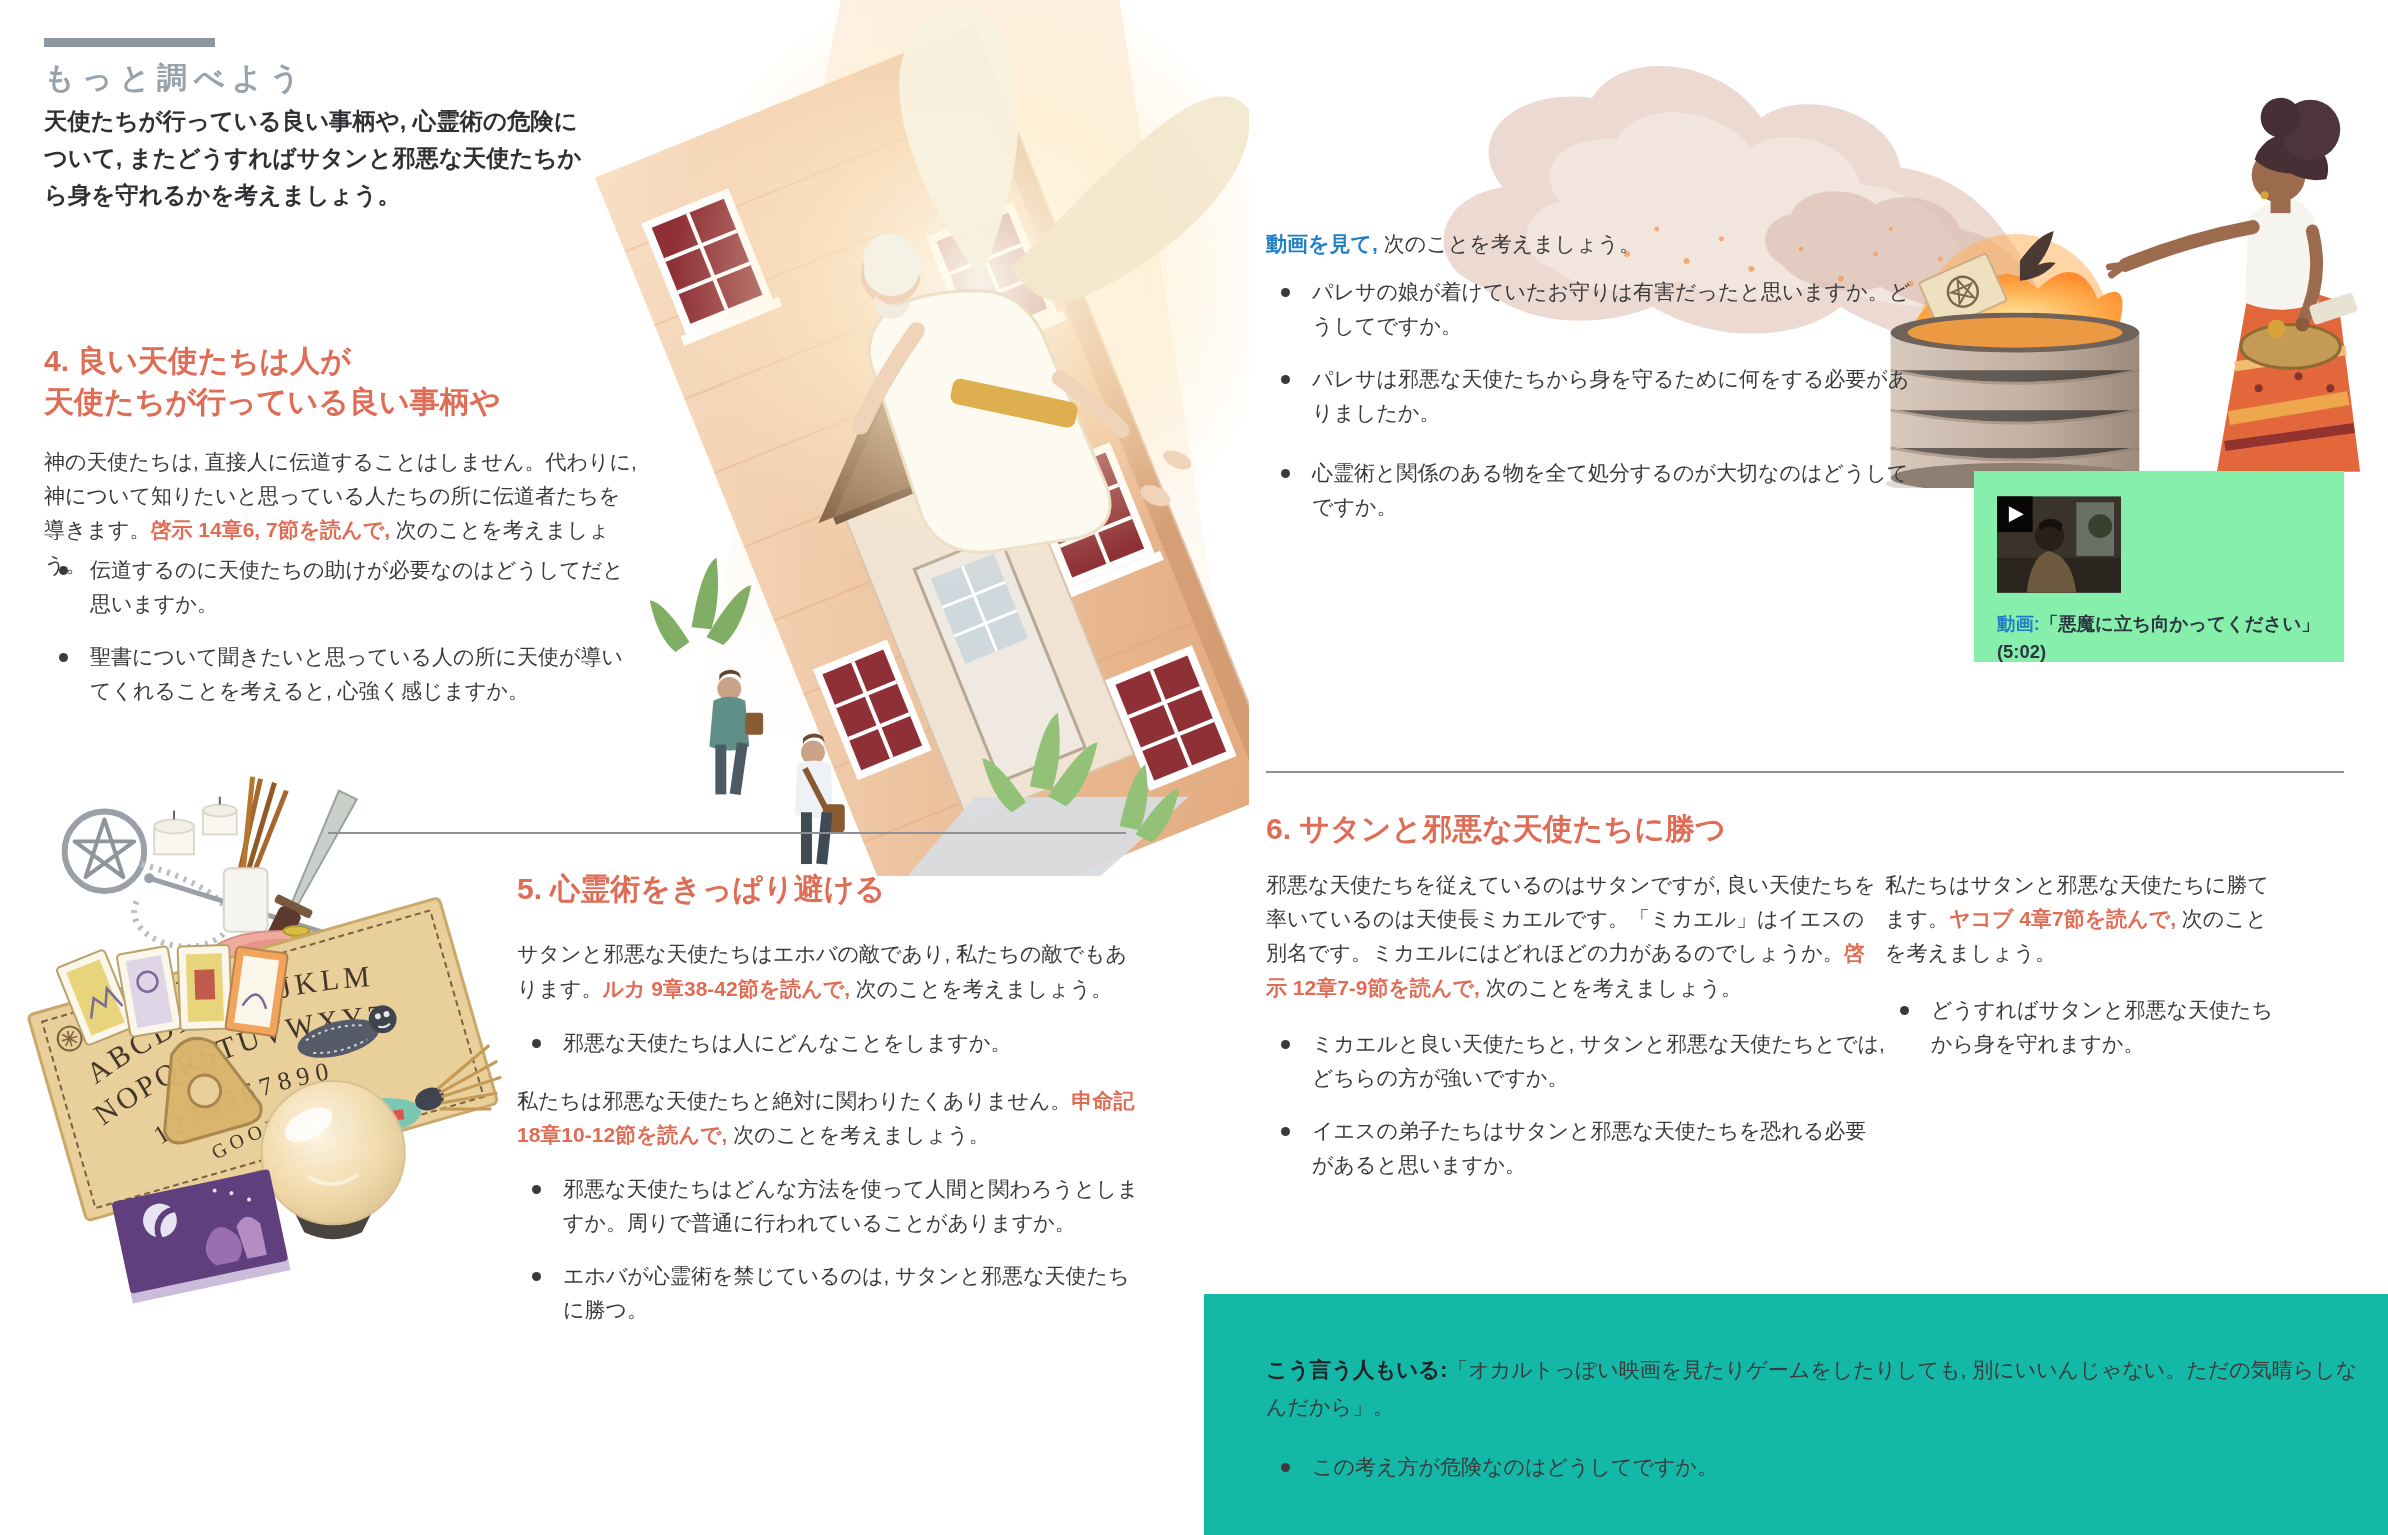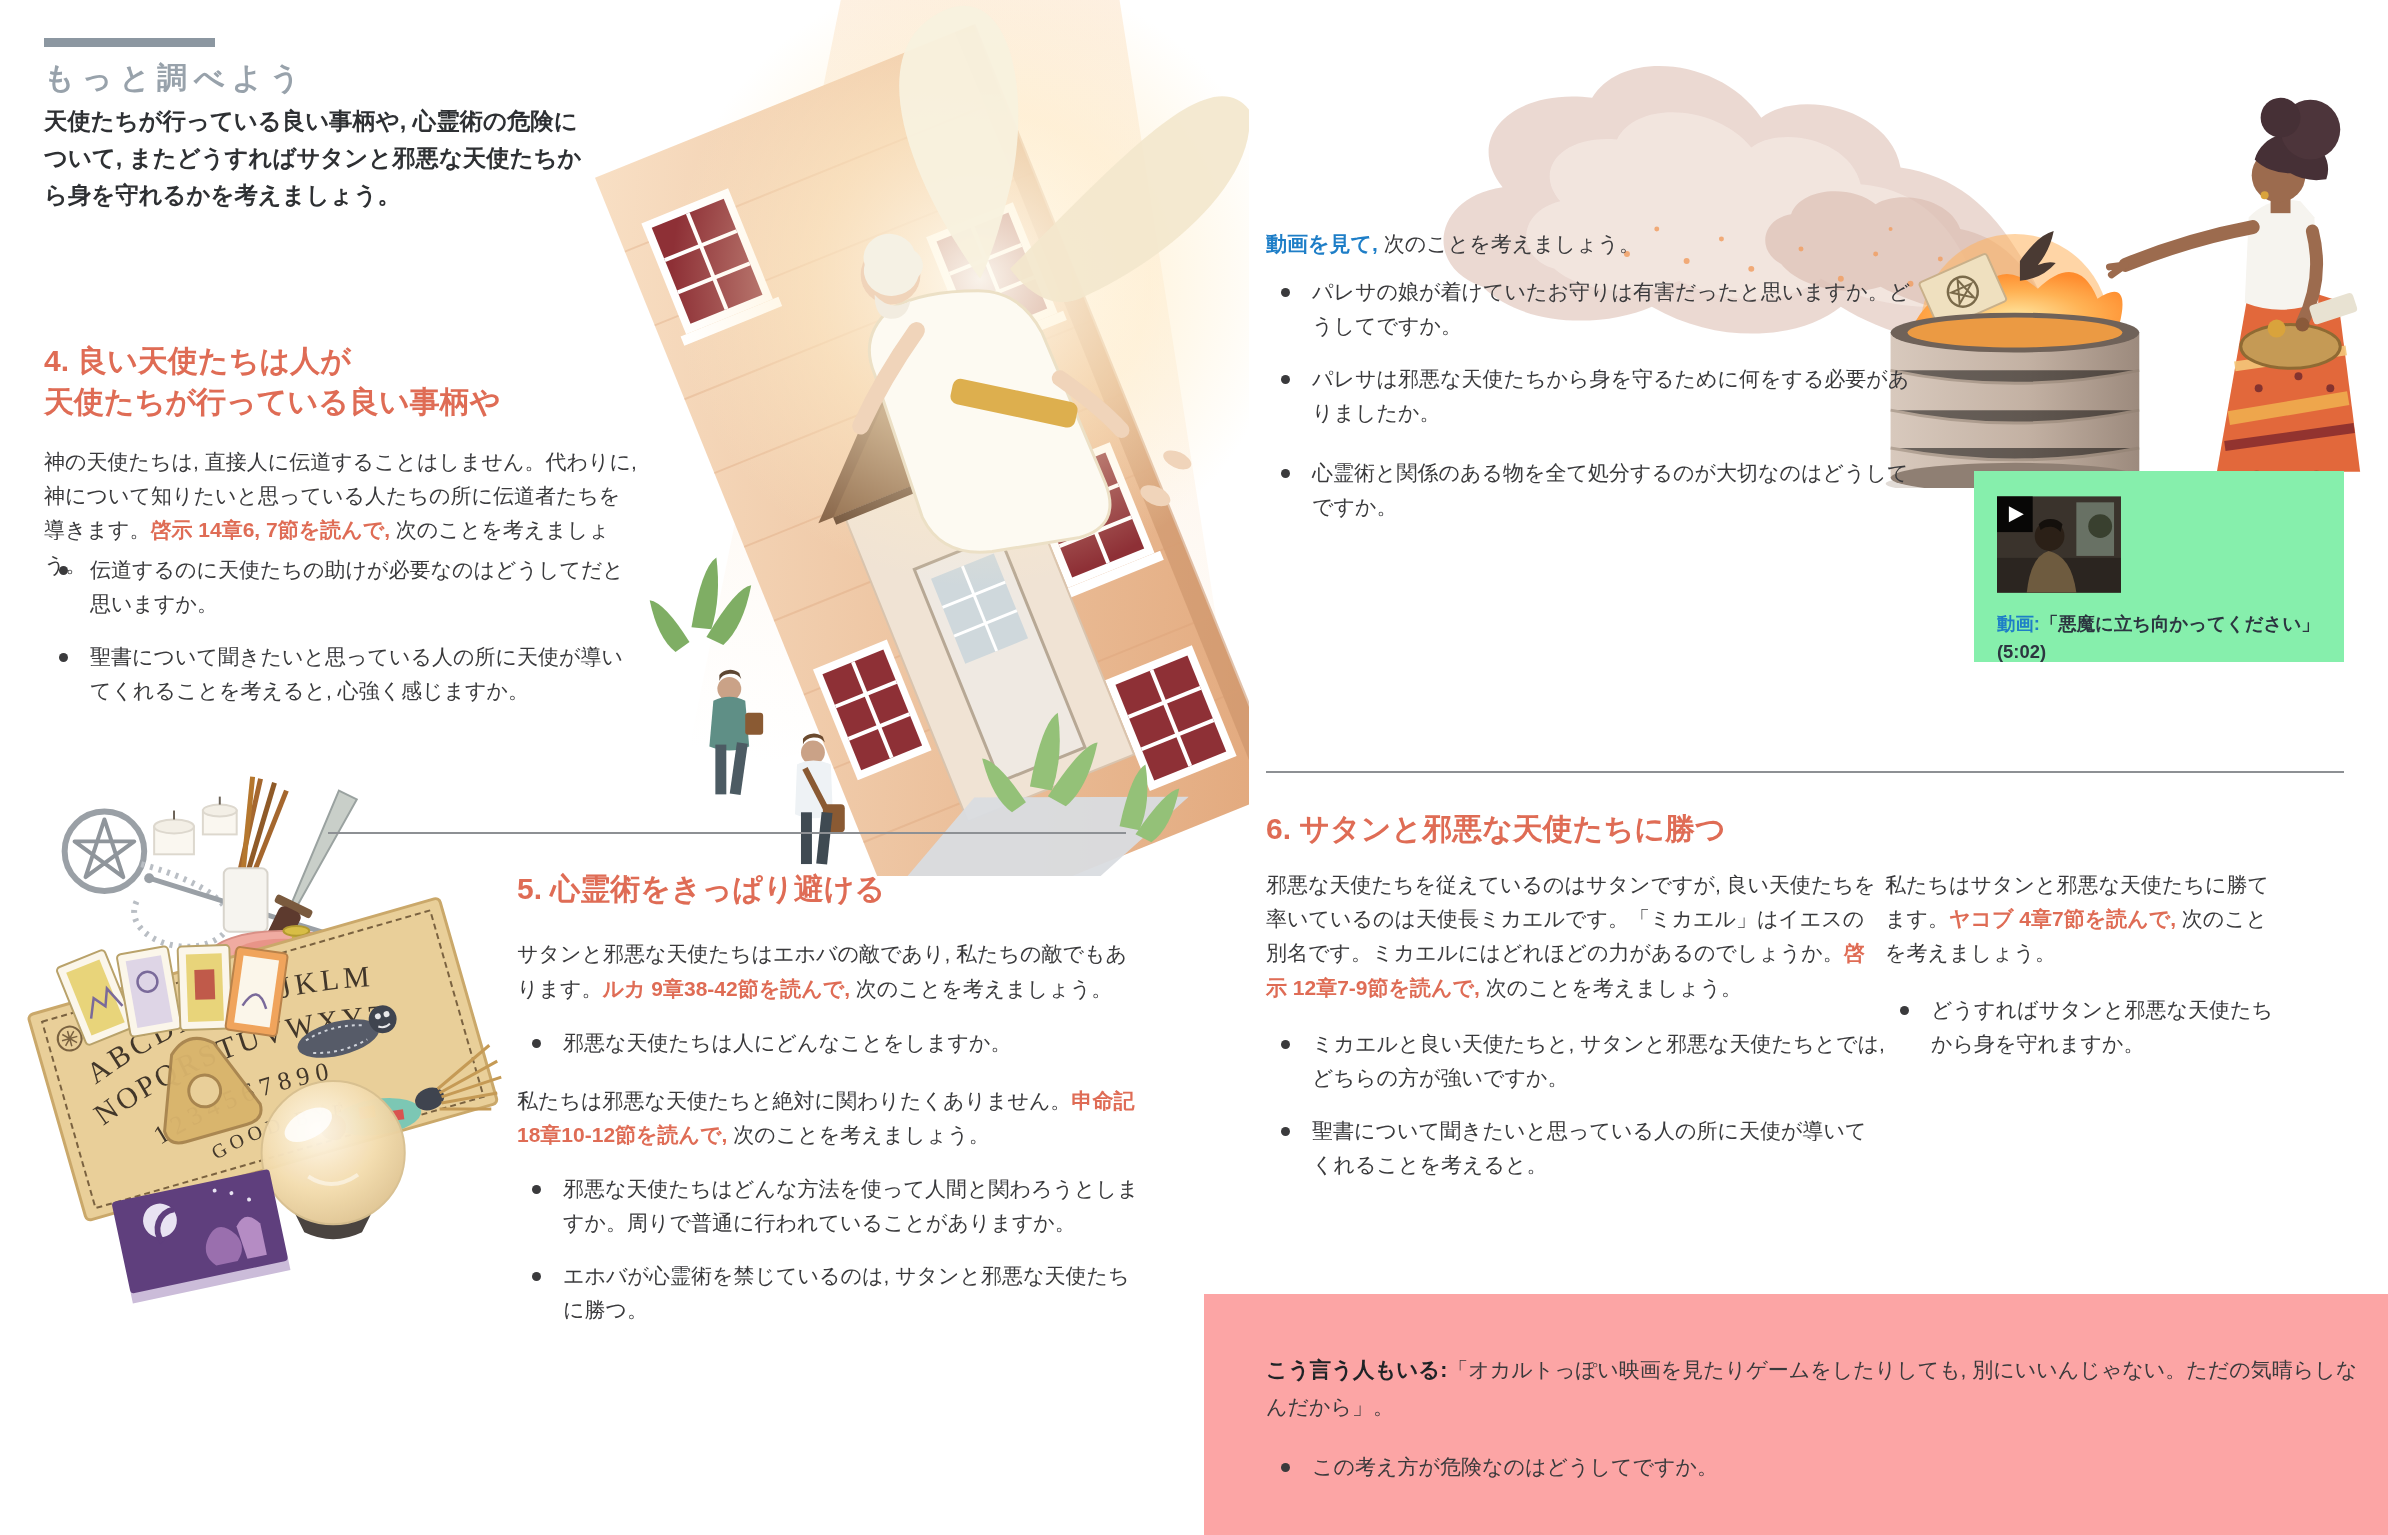--- a/index.html
+++ b/index.html
@@ -20,21 +20,21 @@
   ul.dots li { position:relative; padding-left:46px; margin:0 0 19px 0; font-size:21px; line-height:1.62; color:#3a3a3c; }
   ul.dots li::before { content:""; position:absolute; left:15px; top:13px; width:9px; height:9px; border-radius:50%; background:#3a3a3c; }
   .divider { height:2px; background:#8d9094; }
   
   .video-box { background:#86efac; }
   .video-thumb { position:absolute; left:23px; top:25px; width:124px; height:97px; cursor:pointer; }
   .video-thumb svg { display:block; }
   .video-caption { position:absolute; left:23px; top:139px; width:338px; font-size:18.4px; font-weight:700; line-height:1.5; color:#2c3540; }
   .video-caption .dur { display:block; }
   
-  .quote-box { background:#fca5a5; padding:58px 44px 0 62px; box-sizing:border-box; }
+  .quote-box { background:#14b8a6; padding:58px 44px 0 62px; box-sizing:border-box; }
   .quote-box .q-line { font-size:21px; line-height:1.67; color:#3a3a3c; width:1095px; }
   .quote-box .q-label { font-weight:700; color:#1f2326; font-size:21.4px; }
   .quote-box ul.dots { margin-top:26px; }
   
   .s6cols { display:flex; }
   .s6col1 { width:619px; }
   .s6col2 { width:394px; }
   .mb14 { margin-bottom:14px; }
 </style>
 </head>
@@ -478,21 +478,21 @@
     </ul>
   </div>
 
   <div class="abs divider" style="left:1266px; top:771px; width:1078px;"></div>
   <h2 class="abs sec" style="left:1266px; top:808px; width:697px;">6. サタンと邪悪な天使たちに勝つ</h2>
   <div class="abs s6cols" style="left:1266px; top:868px;">
     <div class="s6col1">
       <p class="body-t" style="margin:0 0 22px 0;"><span>邪悪な天使たちを従えているのはサタンですが, 良い天使たちを率いているのは天使長ミカエルです。「ミカエル」はイエスの別名です。ミカエルにはどれほどの力があるのでしょうか。</span><strong class="ref">啓示 12章7-9節を読んで,</strong><span> 次のことを考えましょう。</span></p>
       <ul class="dots">
         <li>ミカエルと良い天使たちと, サタンと邪悪な天使たちとでは, どちらの方が強いですか。</li>
-        <li>聖書について聞きたいと思っている人の所に天使が導いてくれることを考えると。</li>
+        <li>イエスの弟子たちはサタンと邪悪な天使たちを恐れる必要があると思いますか。</li>
       </ul>
     </div>
     <div class="s6col2">
       <p class="body-t" style="margin:0 0 22px 0;"><span>私たちはサタンと邪悪な天使たちに勝てます。</span><strong class="ref">ヤコブ 4章7節を読んで,</strong><span> 次のことを考えましょう。</span></p>
       <ul class="dots">
         <li>どうすればサタンと邪悪な天使たちから身を守れますか。</li>
       </ul>
     </div>
   </div>
 

